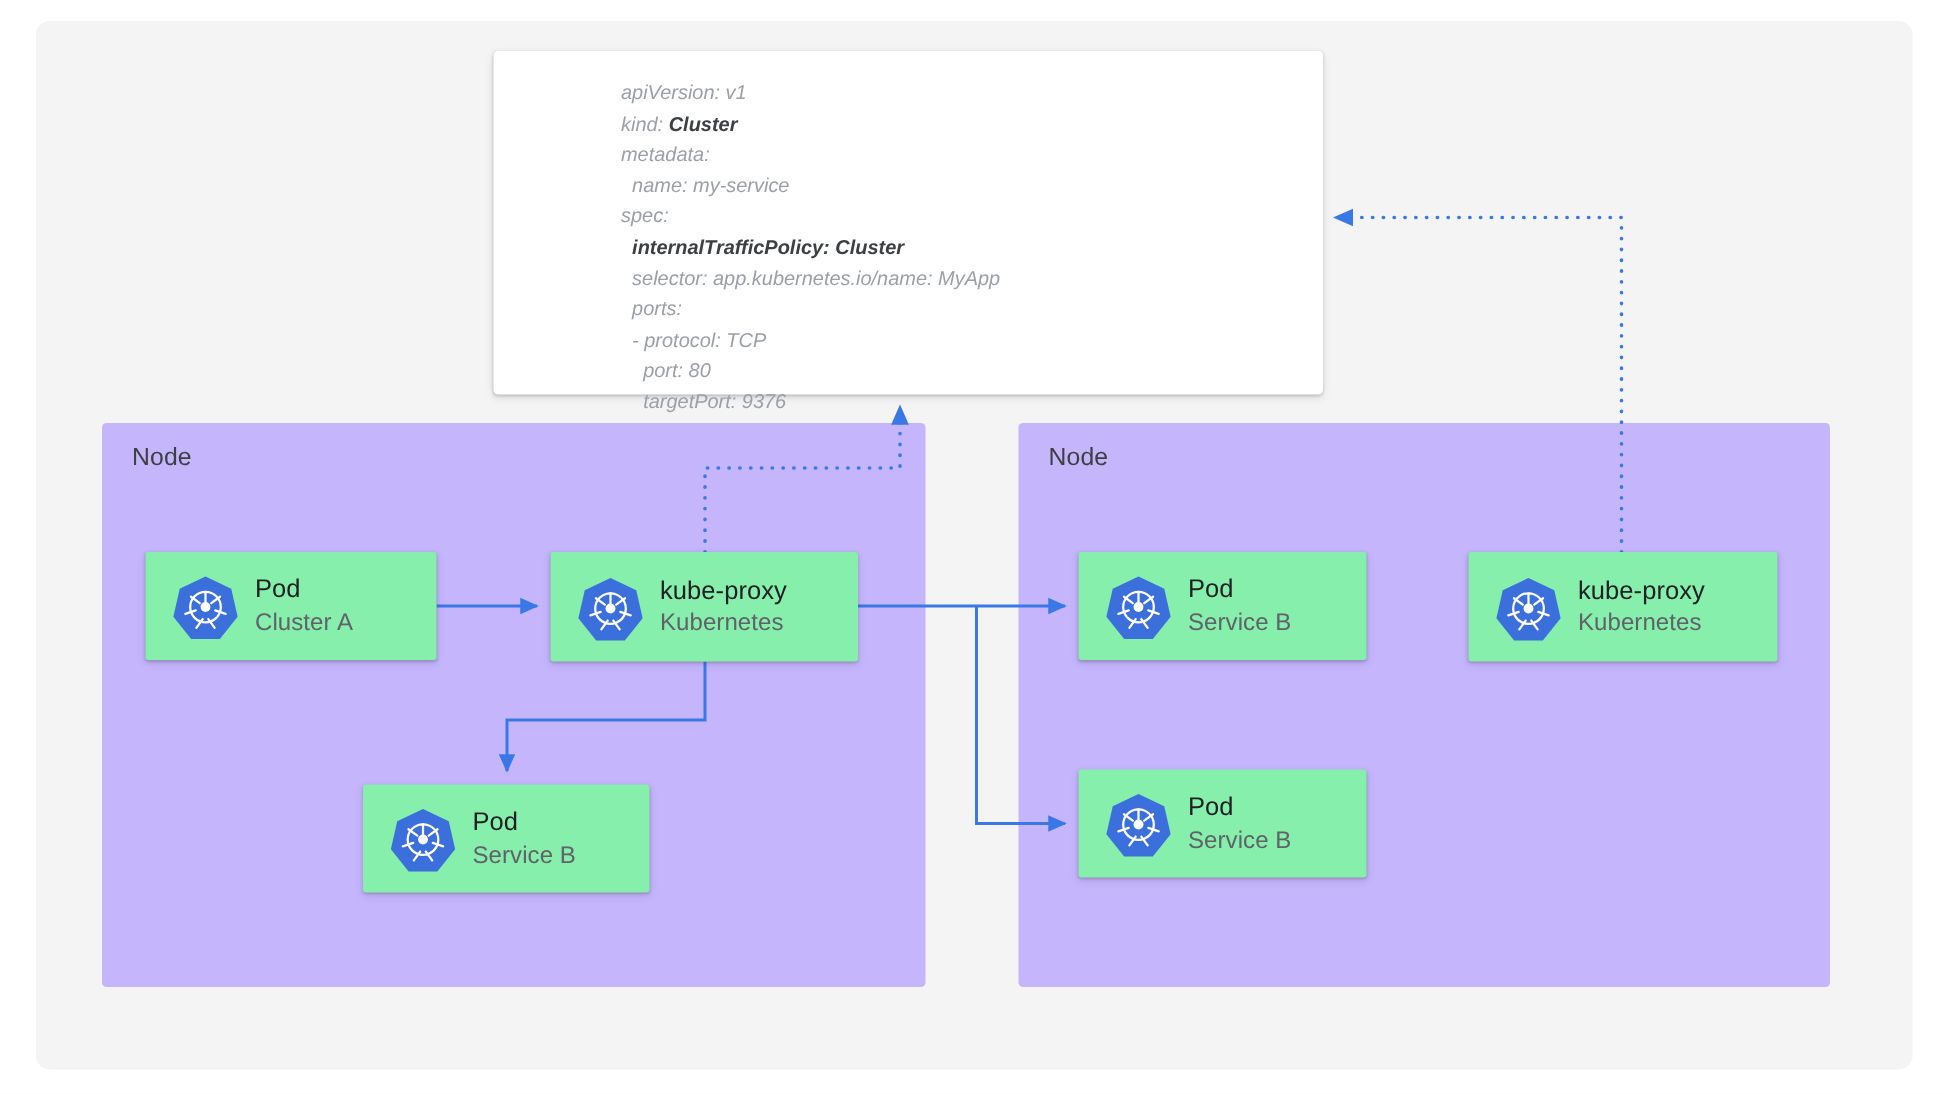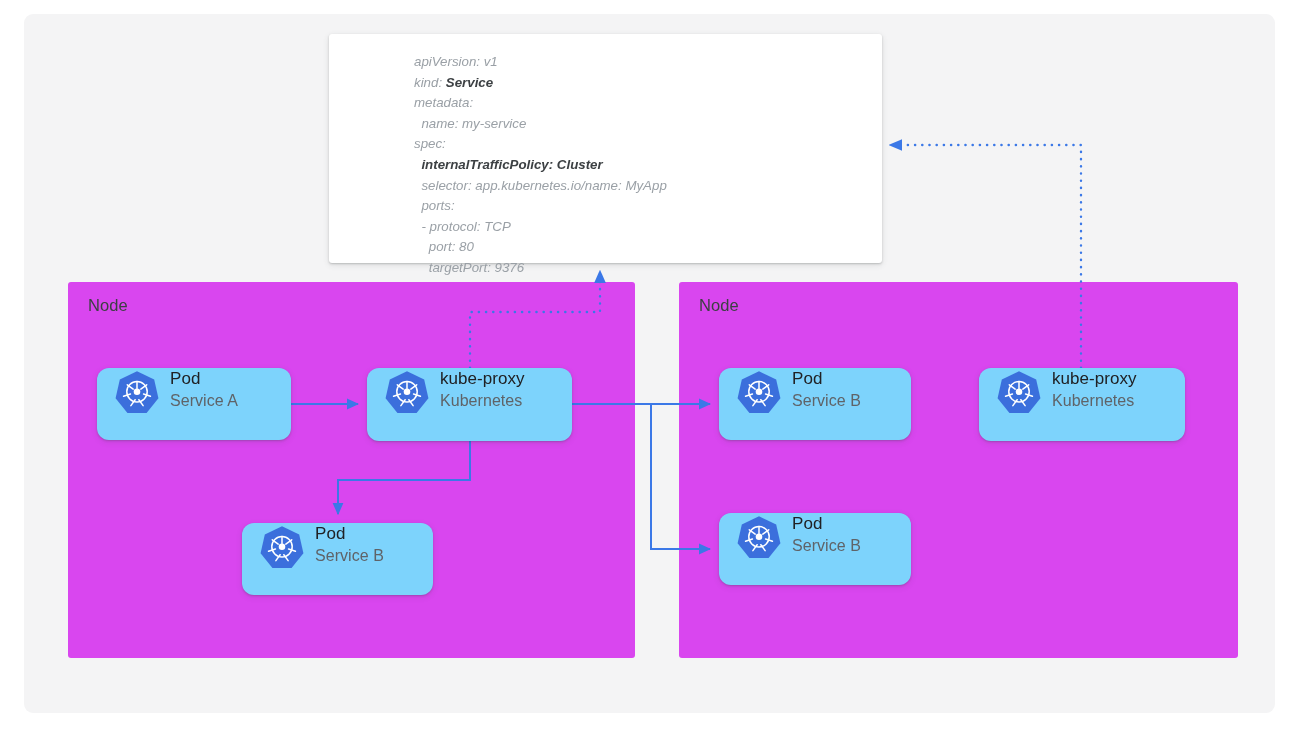--- a/index.html
+++ b/index.html
@@ -24,42 +24,41 @@
     left: 24px;
     top: 14px;
     width: 1251px;
     height: 699px;
     background: #f4f4f5;
     border-radius: 9px;
   }
   
   .node-panel {
     position: absolute;
-    background: #d946ef;
+    background: #c4b5fd;
     border-radius: 3px;
-    padding-left: 18px;
   }
   #node-left  { left: 68px;  top: 282px; width: 549px; height: 376px; }
   #node-right { left: 679px; top: 282px; width: 541px; height: 376px; }
   .node-label {
     position: absolute;
     left: 20px;
     top: 14px;
     font-size: 16.5px;
     color: #3c4043;
     letter-spacing: .1px;
   }
   
   .card {
     position: absolute;
-    background: #7dd3fc;
-    border-radius: 12px;
+    background: #86efac;
+    border-radius: 2px;
     box-shadow: 0 1px 2px rgba(60,64,67,.28), 0 2px 6px rgba(60,64,67,.13);
     display: flex;
-    align-items: flex-start;
+    align-items: center;
     box-sizing: border-box;
   }
   .card-icon {
     flex: 0 0 auto;
     width: 46px;
     height: 46px;
     margin-left: 17px;
     margin-right: 10px;
   }
   .card-icon svg { display: block; width: 46px; height: 46px; }
@@ -154,21 +153,21 @@
 
     <path d="M 651 404 L 651 549 L 710 549" fill="none" stroke="#3b78e7" stroke-width="2" marker-end="url(#arrowSolid)"></path>
 
     <path d="M 470 368 L 470 312 L 600 312 L 600 271" fill="none" stroke="#3b78e7" stroke-width="2.4" stroke-linecap="round" stroke-dasharray="0.2 7" marker-end="url(#arrowDot)"></path>
 
     <path d="M 1081 368 L 1081 145 L 890 145" fill="none" stroke="#3b78e7" stroke-width="2.4" stroke-linecap="round" stroke-dasharray="0.2 7" marker-end="url(#arrowDot)"></path>
   </svg>
 
   <div id="yaml-box">
     <pre id="yaml-code">apiVersion: v1
-kind: <b>Service</b>
+kind: <b>Cluster</b>
 metadata:
   name: my-service
 spec:
   <b>internalTrafficPolicy: Cluster</b>
   selector: app.kubernetes.io/name: MyApp
   ports:
   - protocol: TCP
     port: 80
     targetPort: 9376</pre>
   </div>
@@ -185,21 +184,21 @@
           <path d="M50.7 39.3 L41.1 36.1"></path>
           <path d="M40.5 52.3 L34.6 44.1"></path>
           <path d="M23.5 52.3 L29.4 44.1"></path>
           <path d="M13.3 39.3 L22.9 36.1"></path>
           <path d="M18.5 23.4 L26.7 29.4"></path>
         </g>
       </svg>
     </span>
     <span class="card-text">
       <span class="card-title">Pod</span>
-      <span class="card-sub">Service A</span>
+      <span class="card-sub">Cluster A</span>
     </span>
   </div>
 
   <div class="card" id="card-kube-proxy-l">
     <span class="card-icon">
       <svg viewBox="0 0 64 64" xmlns="http://www.w3.org/2000/svg">
         <path d="M32 4.6 55.9 16.1 61.8 42 45.3 62.7 18.7 62.7 2.2 42 8.1 16.1 z" fill="#3b6fdc"></path>
         <g fill="none" stroke="#ffffff" stroke-width="2.1" stroke-linecap="round">
           <circle cx="32" cy="33" r="14.2"></circle>
           <circle cx="32" cy="33" r="4.6" fill="#ffffff" stroke="none"></circle>

